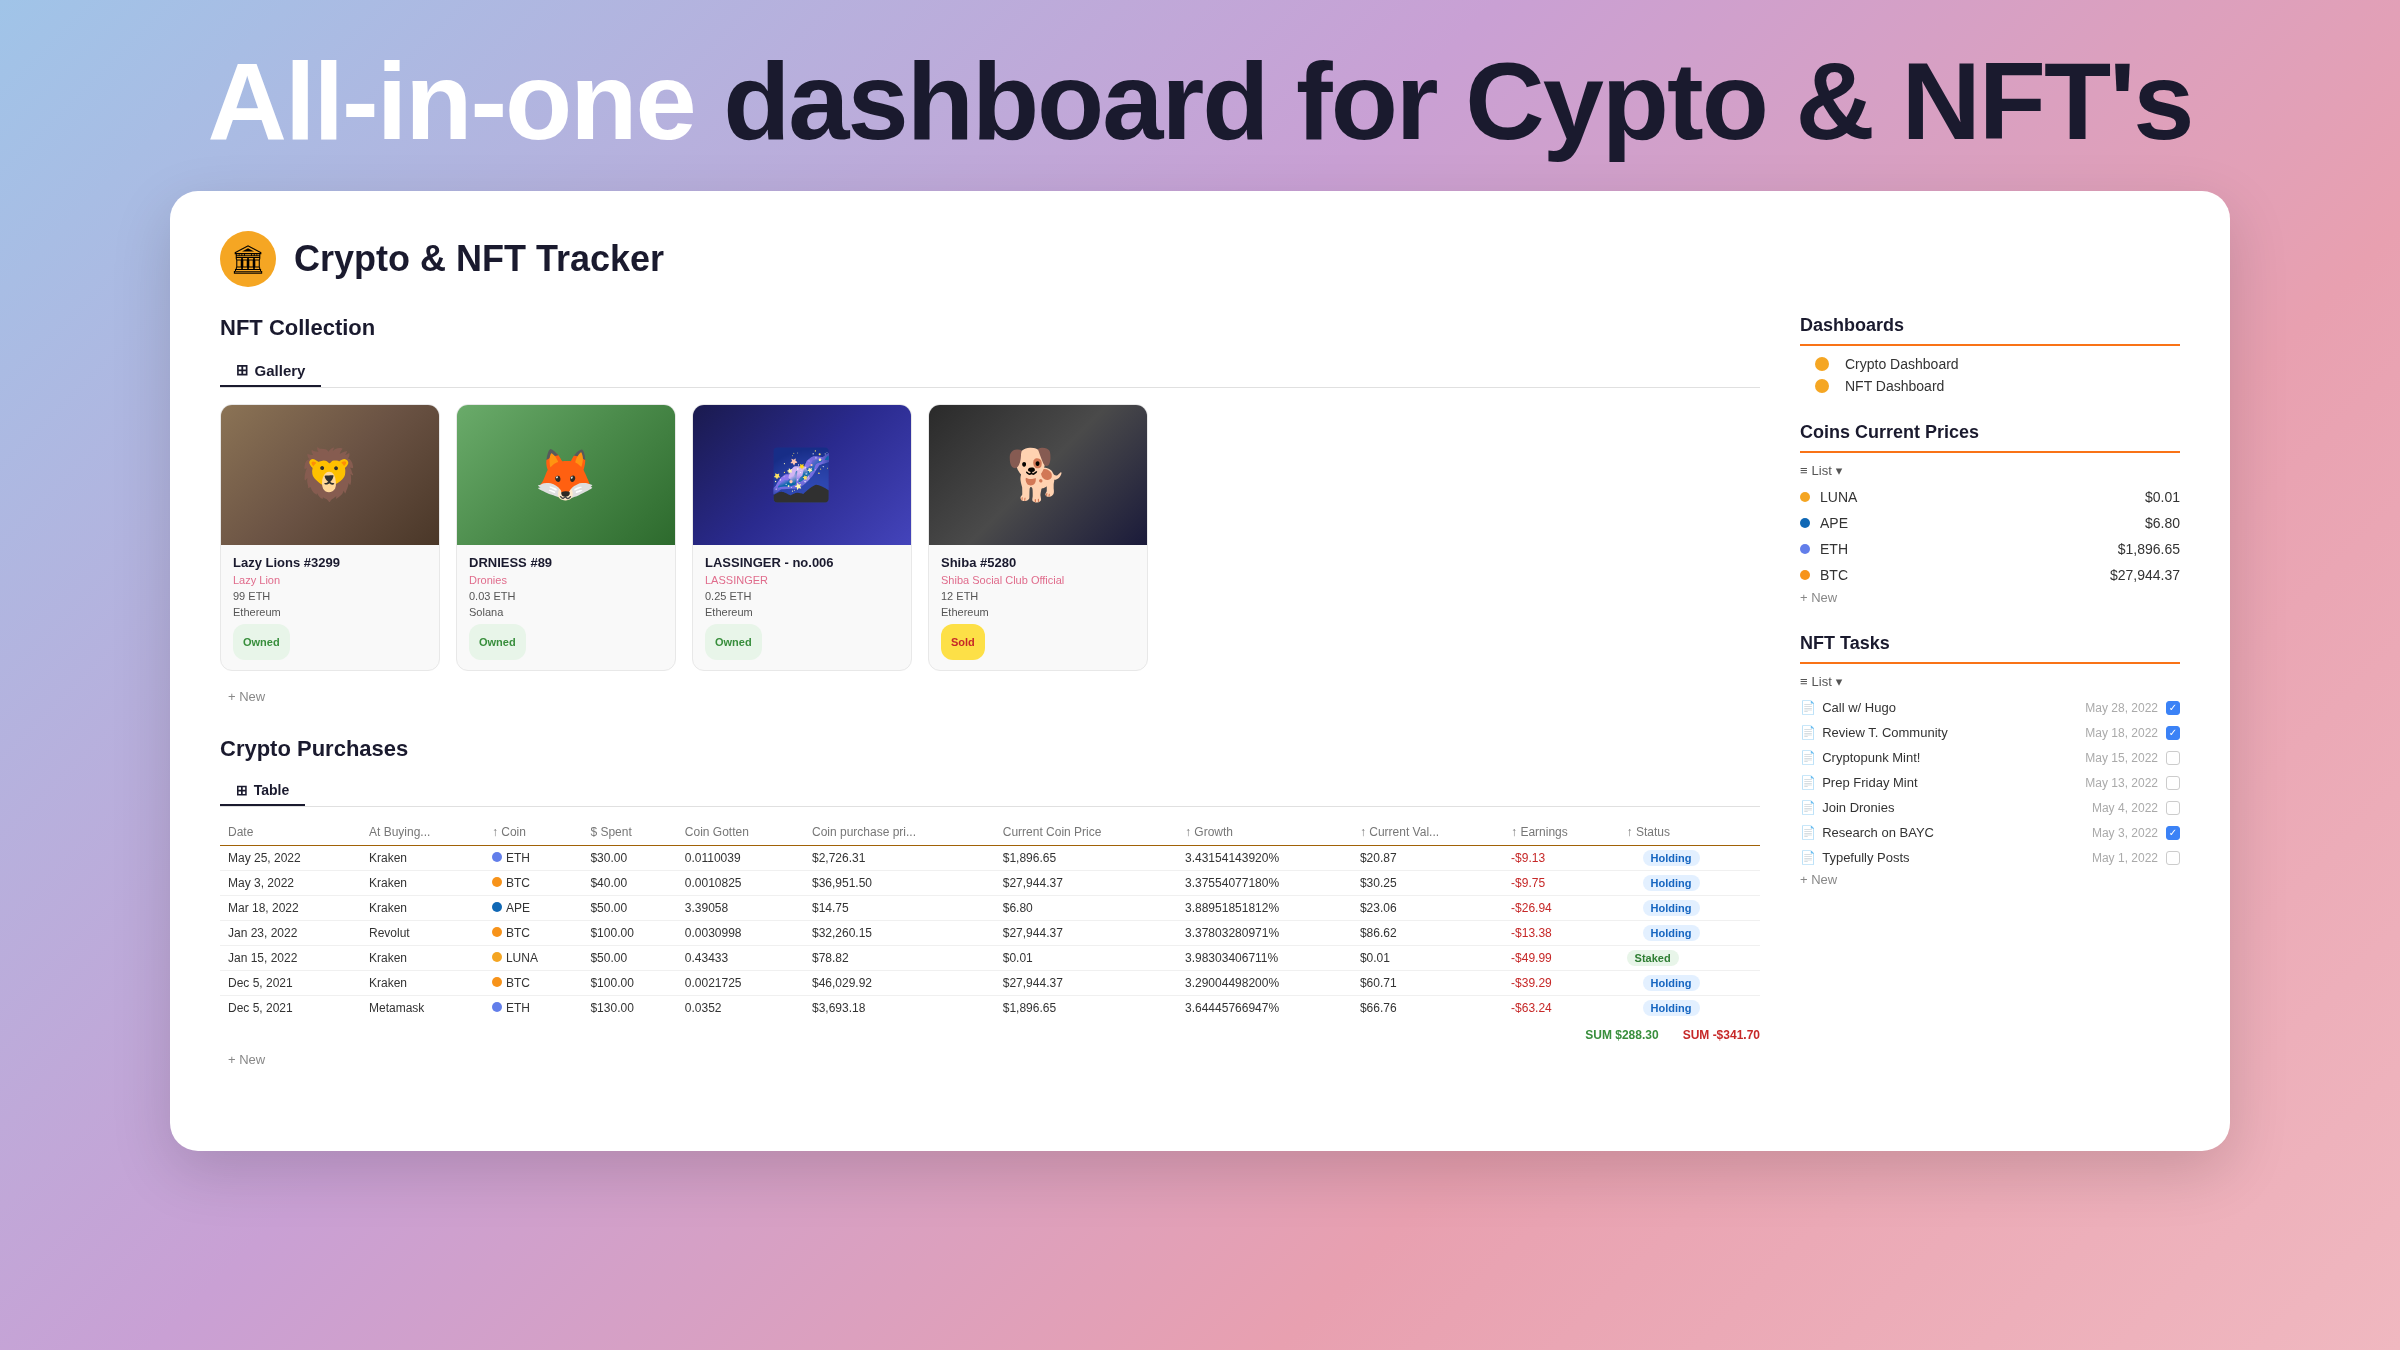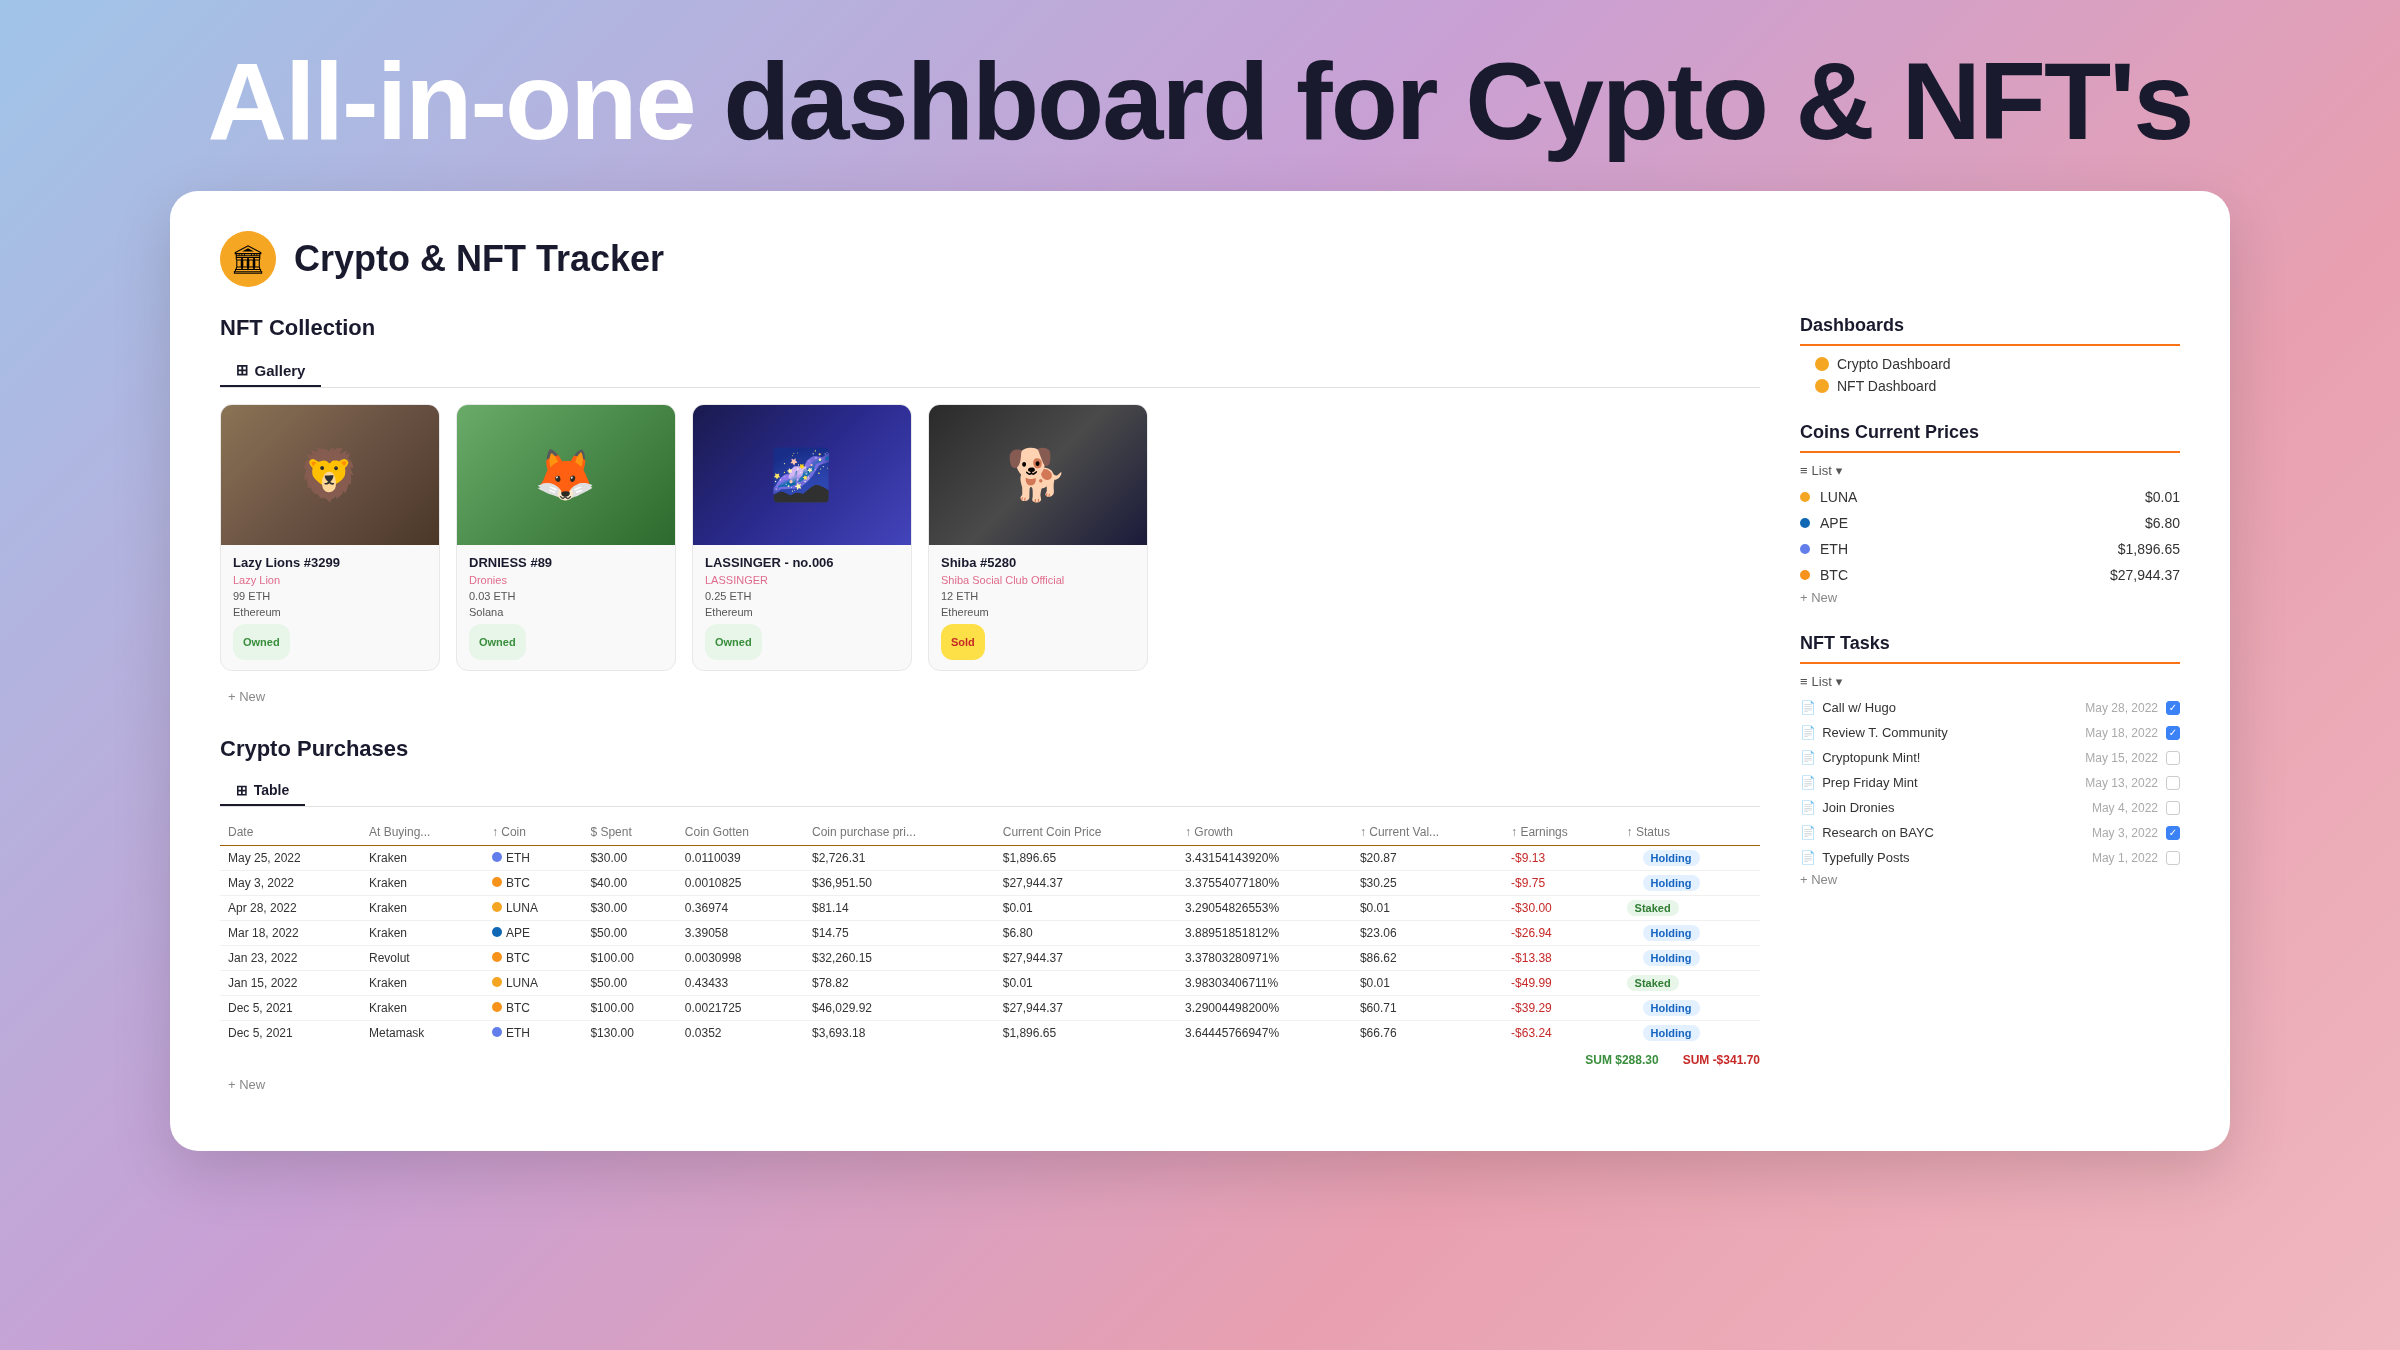--- a/index.html
+++ b/index.html
@@ -268,21 +268,21 @@
 
     .dashboard-list {
       list-style: none;
       display: flex;
       flex-direction: column;
       gap: 6px;
     }
     .dashboard-item {
       display: flex;
       align-items: center;
-      gap: 8px;
+      gap: 16px;
       font-size: 14px;
       color: #333;
       cursor: pointer;
       padding-left: 15px;
     }
     .dash-dot {
       width: 14px;
       height: 14px;
       border-radius: 50%;
       flex-shrink: 0;
@@ -549,33 +549,20 @@
     <td>Kraken</td>
     <td><span class="coin-dot" style="background:#f7931a"></span>BTC</td>
     <td>$40.00</td>
     <td>0.0010825</td>
     <td>$36,951.50</td>
     <td>$27,944.37</td>
     <td>3.37554077180%</td>
     <td>$30.25</td>
     <td style="color:#c62828">-$9.75</td>
     <td><span class="status-pill pill-holding">Holding</span></td>
-  </tr>
-              <tr>
-    <td>Apr 28, 2022</td>
-    <td>Kraken</td>
-    <td><span class="coin-dot" style="background:#f4a522"></span>LUNA</td>
-    <td>$30.00</td>
-    <td>0.36974</td>
-    <td>$81.14</td>
-    <td>$0.01</td>
-    <td>3.29054826553%</td>
-    <td>$0.01</td>
-    <td style="color:#c62828">-$30.00</td>
-    <td><span class="status-pill pill-staked">Staked</span></td>
   </tr>
               <tr>
     <td>Mar 18, 2022</td>
     <td>Kraken</td>
     <td><span class="coin-dot" style="background:#1068b5"></span>APE</td>
     <td>$50.00</td>
     <td>3.39058</td>
     <td>$14.75</td>
     <td>$6.80</td>
     <td>3.88951851812%</td>

